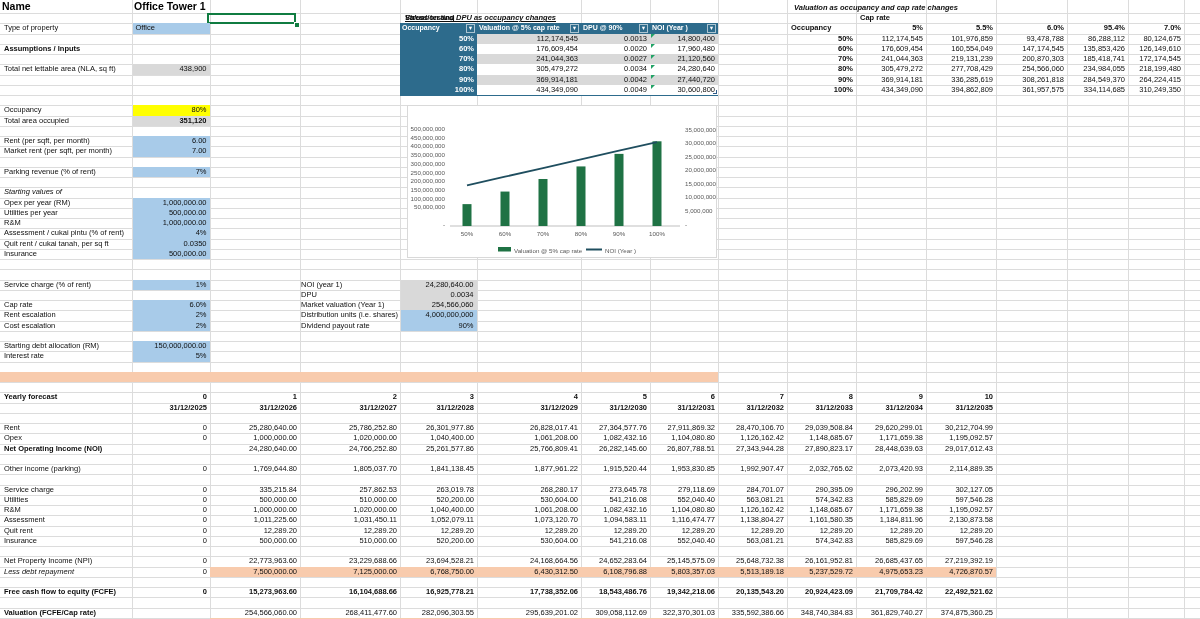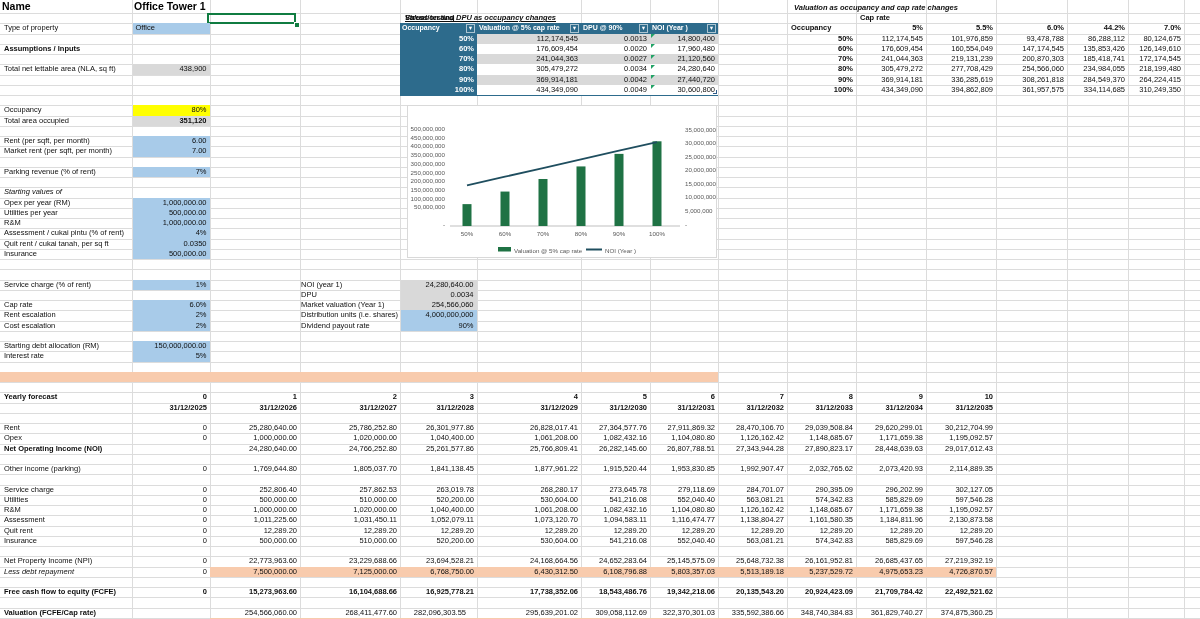--- a/index.html
+++ b/index.html
@@ -200,21 +200,21 @@
     <div class="cell f-white" style="left: 477px; top: 84.75px; width: 104px;">434,349,090</div>
     <div class="cell f-white" style="left: 581px; top: 84.75px; width: 69px;">0.0049</div>
     <div class="cell f-white" style="left: 650px; top: 84.75px; width: 68px;">30,600,800</div>
     <div class="tri" style="left: 650.5px; top: 85.25px;"></div>
     <div class="band" style="left: 400px; top: 94.5px; width: 318px; height: 1.5px; background: rgb(45, 107, 140);"></div>
     <div class="corner" style="left: 713px; top: 90px;"></div>
     <div class="lbl b" style="left: 789px; top: 23.25px;">Occupancy</div>
     <div class="cell b" style="left: 856px; top: 23.25px; width: 70px;">5%</div>
     <div class="cell b" style="left: 926px; top: 23.25px; width: 70px;">5.5%</div>
     <div class="cell b" style="left: 996px; top: 23.25px; width: 71px;">6.0%</div>
-    <div class="cell b" style="left: 1067px; top: 23.25px; width: 61px;">44.2%</div>
+    <div class="cell b" style="left: 1067px; top: 23.25px; width: 61px;">95.4%</div>
     <div class="cell b" style="left: 1128px; top: 23.25px; width: 56px;">7.0%</div>
     <div class="cell b" style="left: 787px; top: 33.5px; width: 69px;">50%</div>
     <div class="cell" style="left: 856px; top: 33.5px; width: 70px;">112,174,545</div>
     <div class="cell" style="left: 926px; top: 33.5px; width: 70px;">101,976,859</div>
     <div class="cell" style="left: 996px; top: 33.5px; width: 71px;">93,478,788</div>
     <div class="cell" style="left: 1067px; top: 33.5px; width: 61px;">86,288,112</div>
     <div class="cell" style="left: 1128px; top: 33.5px; width: 56px;">80,124,675</div>
     <div class="cell b" style="left: 787px; top: 43.75px; width: 69px;">60%</div>
     <div class="cell" style="left: 856px; top: 43.75px; width: 70px;">176,609,454</div>
     <div class="cell" style="left: 926px; top: 43.75px; width: 70px;">160,554,049</div>
@@ -309,21 +309,21 @@
     <div class="cell" style="left: 400px; top: 464px; width: 77px;">1,841,138.45</div>
     <div class="cell" style="left: 477px; top: 464px; width: 104px;">1,877,961.22</div>
     <div class="cell" style="left: 581px; top: 464px; width: 69px;">1,915,520.44</div>
     <div class="cell" style="left: 650px; top: 464px; width: 68px;">1,953,830.85</div>
     <div class="cell" style="left: 718px; top: 464px; width: 69px;">1,992,907.47</div>
     <div class="cell" style="left: 787px; top: 464px; width: 69px;">2,032,765.62</div>
     <div class="cell" style="left: 856px; top: 464px; width: 70px;">2,073,420.93</div>
     <div class="cell" style="left: 926px; top: 464px; width: 70px;">2,114,889.35</div>
     <div class="lbl" style="left: 2px; top: 484.5px;">Service charge</div>
     <div class="cell" style="left: 132px; top: 484.5px; width: 78px;">0</div>
-    <div class="cell" style="left: 210px; top: 484.5px; width: 90px;">252,806.40</div>
+    <div class="cell" style="left: 210px; top: 484.5px; width: 90px;">335,215.84</div>
     <div class="cell" style="left: 300px; top: 484.5px; width: 100px;">257,862.53</div>
     <div class="cell" style="left: 400px; top: 484.5px; width: 77px;">263,019.78</div>
     <div class="cell" style="left: 477px; top: 484.5px; width: 104px;">268,280.17</div>
     <div class="cell" style="left: 581px; top: 484.5px; width: 69px;">273,645.78</div>
     <div class="cell" style="left: 650px; top: 484.5px; width: 68px;">279,118.69</div>
     <div class="cell" style="left: 718px; top: 484.5px; width: 69px;">284,701.07</div>
     <div class="cell" style="left: 787px; top: 484.5px; width: 69px;">290,395.09</div>
     <div class="cell" style="left: 856px; top: 484.5px; width: 70px;">296,202.99</div>
     <div class="cell" style="left: 926px; top: 484.5px; width: 70px;">302,127.05</div>
     <div class="lbl" style="left: 2px; top: 494.75px;">Utilities</div>
@@ -419,21 +419,21 @@
     <div class="cell b" style="left: 477px; top: 587px; width: 104px;">17,738,352.06</div>
     <div class="cell b" style="left: 581px; top: 587px; width: 69px;">18,543,486.76</div>
     <div class="cell b" style="left: 650px; top: 587px; width: 68px;">19,342,218.06</div>
     <div class="cell b" style="left: 718px; top: 587px; width: 69px;">20,135,543.20</div>
     <div class="cell b" style="left: 787px; top: 587px; width: 69px;">20,924,423.09</div>
     <div class="cell b" style="left: 856px; top: 587px; width: 70px;">21,709,784.42</div>
     <div class="cell b" style="left: 926px; top: 587px; width: 70px;">22,492,521.62</div>
     <div class="lbl b" style="left: 2px; top: 607.5px;">Valuation (FCFE/Cap rate)</div>
     <div class="cell" style="left: 210px; top: 607.5px; width: 90px;">254,566,060.00</div>
     <div class="cell" style="left: 300px; top: 607.5px; width: 100px;">268,411,477.60</div>
-    <div class="cell" style="left: 392px; top: 607.5px; width: 77px;">282,096,303.55</div>
+    <div class="cell" style="left: 400px; top: 607.5px; width: 77px;">282,096,303.55</div>
     <div class="cell" style="left: 477px; top: 607.5px; width: 104px;">295,639,201.02</div>
     <div class="cell" style="left: 581px; top: 607.5px; width: 69px;">309,058,112.69</div>
     <div class="cell" style="left: 650px; top: 607.5px; width: 68px;">322,370,301.03</div>
     <div class="cell" style="left: 718px; top: 607.5px; width: 69px;">335,592,386.66</div>
     <div class="cell" style="left: 787px; top: 607.5px; width: 69px;">348,740,384.83</div>
     <div class="cell" style="left: 856px; top: 607.5px; width: 70px;">361,829,740.27</div>
     <div class="cell" style="left: 926px; top: 607.5px; width: 70px;">374,875,360.25</div>
   </div>
 
 </body></html>

